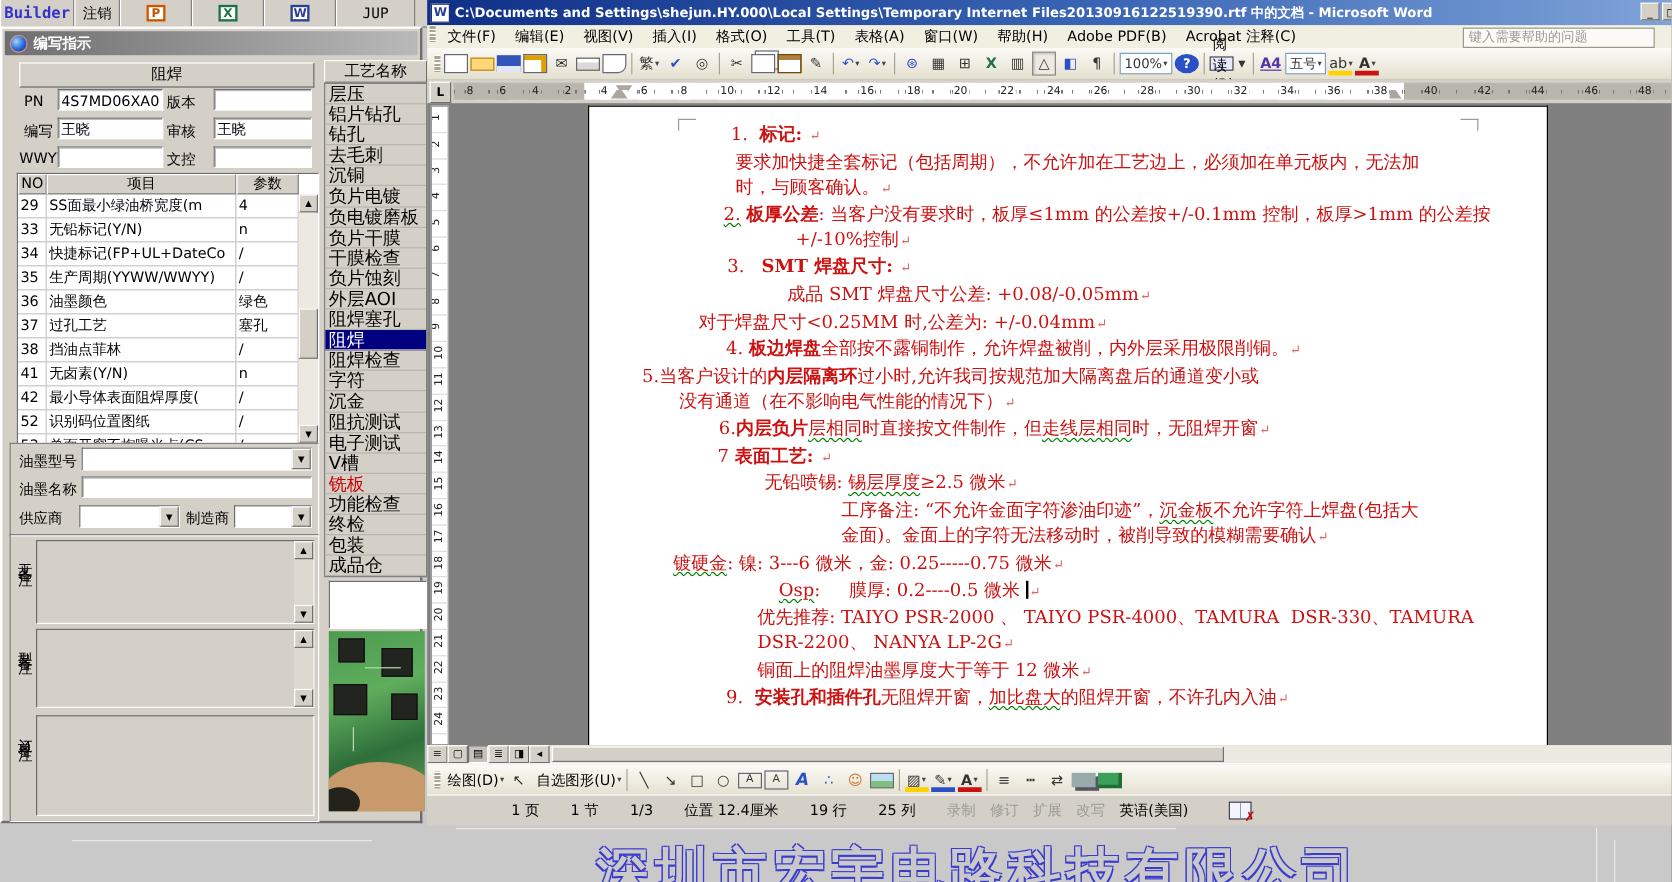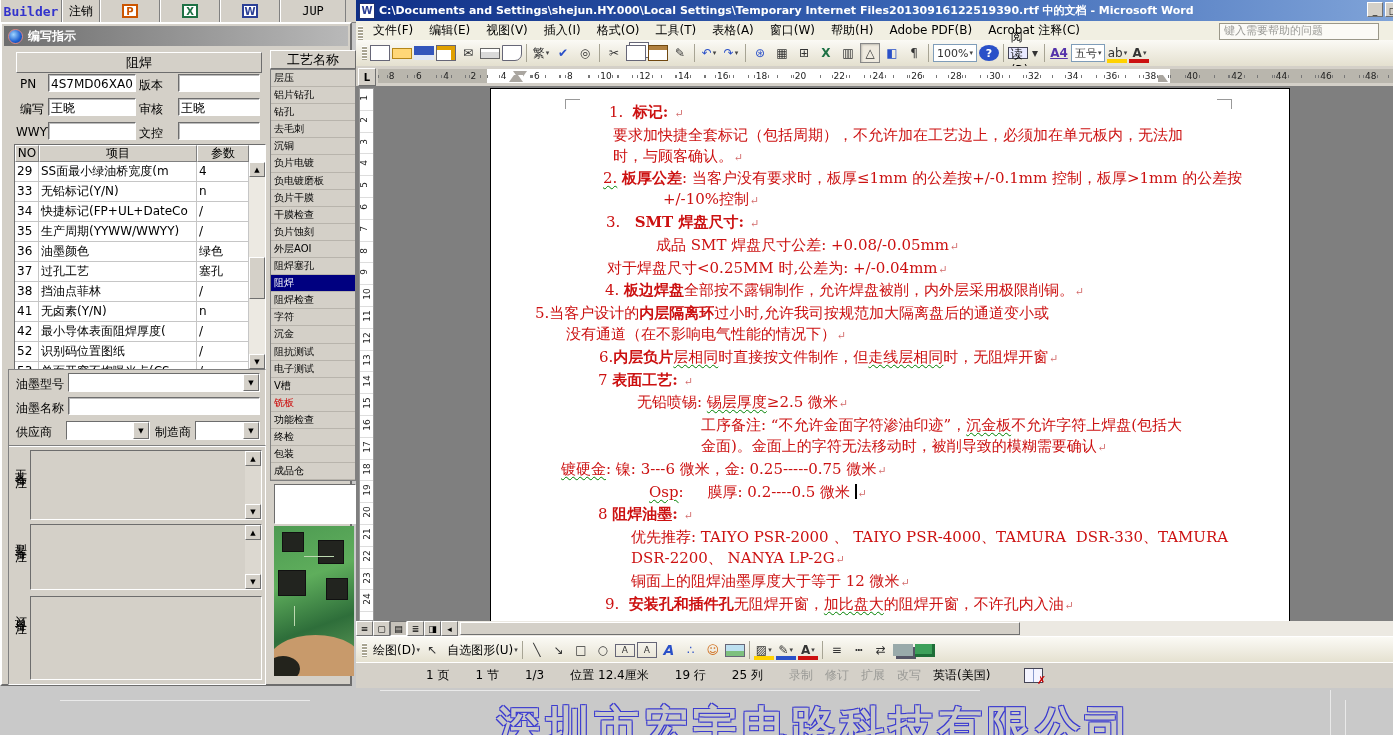--- a/index.html
+++ b/index.html
@@ -47,39 +47,39 @@
         font-size:7px;display:flex;align-items:center;justify-content:center;box-sizing:border-box}
   .sthumb{position:absolute;left:0;width:16px;background:#d4d0c8;border:1px solid;border-color:#fff #707070 #707070 #fff;box-sizing:border-box}
   
   .frame{position:absolute;border:1px solid;border-color:#808080 #fff #fff #808080}
   .vlabel{position:absolute;writing-mode:vertical-rl;text-orientation:upright;font-size:12px;letter-spacing:2px}
   .notebox{position:absolute;background:#d4d0c8;border:1px solid;border-color:#6d6d6d #fff #fff #6d6d6d;box-sizing:border-box}
   
   .phead{position:absolute;left:268px;top:26px;width:86px;height:19px;background:#d4d0c8;text-align:center;line-height:18px;
          font-size:13px;border:1px solid;border-color:#fff #6d6d6d #6d6d6d #fff;box-sizing:border-box}
   .plist{position:absolute;left:268px;top:45px;width:86px;height:412px;background:#d4d0c8;border:1px solid #808080;box-sizing:border-box;overflow:hidden}
-  .pitem{height:16.1px;line-height:16px;font-size:10px;padding-left:3px;border-bottom:1px solid #b8b4ac;white-space:nowrap;overflow:hidden}
+  .pitem{height:16.1px;line-height:16px;font-size:15px;padding-left:3px;border-bottom:1px solid #b8b4ac;white-space:nowrap;overflow:hidden}
   .pitem.sel{background:#000080;color:#fff}
   .pitem.redi{color:#cc0000}
   .previewbox{position:absolute;left:272px;top:460px;width:80px;height:38px;background:#fff;border:1px solid;border-color:#6d6d6d #fff #fff #6d6d6d}
   .pcb{position:absolute;left:272px;top:502px;width:80px;height:150px;overflow:hidden;
        background:linear-gradient(160deg,#4d9a52,#5fae5c 35%,#2e6e3a 65%,#6aa35f)}
   .chip{position:absolute;background:#22241f;border:1px solid #111}
   .tanblob{position:absolute;left:-6px;bottom:-14px;width:95px;height:55px;background:#c89a6b;border-radius:50% 50% 0 0}
   .darkblob{position:absolute;left:-8px;bottom:-6px;width:34px;height:26px;background:#23231c;border-radius:50%}
   
   .wwin{position:absolute;left:356px;top:0;width:1037px;height:688px;background:#d4d0c8}
   .wtitle{position:absolute;left:0;top:0;right:0;height:21px;background:linear-gradient(90deg,#0f2f87,#3a66b5 55%,#7fa3d8);
           color:#fff;display:flex;align-items:center;gap:4px;padding:0 3px;overflow:hidden}
   .wtitle .txt{font-size:11px;font-weight:bold;white-space:nowrap;overflow:hidden}
   .wicon{width:14px;height:14px;background:#fff;color:#2b3f96;font-weight:bold;font-size:10px;display:flex;align-items:center;justify-content:center;border:1px solid #203070;flex:none}
   .capbtns{position:absolute;right:0;top:2px;width:26px;height:16px;display:flex;gap:2px;overflow:hidden}
   .capbtn{width:16px;height:15px;background:#d4d0c8;border:1px solid;border-color:#fff #707070 #707070 #fff;
           font-size:9px;display:flex;align-items:flex-end;justify-content:center;color:#000;box-sizing:border-box;flex:none}
-  .wmenu{position:absolute;left:0;top:21px;right:0;height:19px;background:#f1efe2;border-bottom:1px solid #c5c2b0;display:flex;align-items:flex-end}
+  .wmenu{position:absolute;left:0;top:21px;right:0;height:19px;background:#f1efe2;border-bottom:1px solid #c5c2b0;display:flex;align-items:flex-start}
   .grip{width:5px;height:14px;margin:0 2px;background:repeating-linear-gradient(#fff 0 1px,#a9a592 1px 3px)}
   .mitem{padding:0 8px;font-size:12px;line-height:19px;white-space:nowrap}
   .helpbox{position:absolute;right:14px;top:2px;width:150px;height:15px;background:#fbfaf6;border:1px solid #9a9789;
            font-size:11px;color:#9a9a96;line-height:14px;padding:0 4px;overflow:hidden;white-space:nowrap}
   .wtools{position:absolute;left:0;top:40px;right:0;height:26px;background:linear-gradient(#fbfaf5,#e4e0cf);
           border-bottom:1px solid #b5b2a4;display:flex;align-items:center;padding-left:4px}
   .tbtn{height:20px;min-width:20px;display:inline-flex;align-items:center;justify-content:center;font-size:12px;margin:0 1px;
         position:relative;box-sizing:border-box;color:#333}
   .tbtn .g{line-height:1}
   .tbtn .tl{font-size:12px;margin-left:3px;color:#000}
@@ -601,32 +601,31 @@
       <span class="crop l"></span>
       <span class="crop r"></span>
       <div class="doccontent">
           <div class="dline" style="margin-left: 118px;"><span>1.  </span><span class="bb">标记: </span><span class="pm">↵</span></div>
           <div class="dline" style="margin-left: 122px;"><span>要求加快捷全套标记（包括周期），不允许加在工艺边上，必须加在单元板内，无法加</span></div>
           <div class="dline" style="margin-left: 122px;"><span>时，与顾客确认。</span><span class="pm">↵</span></div>
           <div class="dline" style="margin-left: 112px;"><span class="wv">2.</span><span> </span><span class="bb">板厚公差</span><span>: 当客户没有要求时，板厚≤1mm 的公差按+/-0.1mm 控制，板厚&gt;1mm 的公差按</span></div>
           <div class="dline" style="margin-left: 172px;"><span>+/-10%控制</span><span class="pm">↵</span></div>
           <div class="dline" style="margin-left: 115px;"><span>3.   </span><span class="bb">SMT 焊盘尺寸: </span><span class="pm">↵</span></div>
           <div class="dline" style="margin-left: 165px;"><span>成品 SMT 焊盘尺寸公差: +0.08/-0.05mm</span><span class="pm">↵</span></div>
-          <div class="dline" style="margin-left: 116px;"><span>对于焊盘尺寸&lt;0.25MM 时,公差为: +/-0.04mm</span><span class="pm">↵</span></div>
+          <div class="dline" style="margin-left: 91px;"><span>对于焊盘尺寸&lt;0.25MM 时,公差为: +/-0.04mm</span><span class="pm">↵</span></div>
           <div class="dline" style="margin-left: 114px;"><span>4. </span><span class="bb">板边焊盘</span><span>全部按不露铜制作，允许焊盘被削，内外层采用极限削铜。</span><span class="pm">↵</span></div>
           <div class="dline" style="margin-left: 44px;"><span>5.当客户设计的</span><span class="bb">内层隔离环</span><span>过小时,允许我司按规范加大隔离盘后的通道变小或</span></div>
           <div class="dline" style="margin-left: 75px;"><span>没有通道（在不影响电气性能的情况下）</span><span class="pm">↵</span></div>
           <div class="dline" style="margin-left: 108px;"><span>6.</span><span class="bb">内层负片</span><span class="wv">层相同</span><span>时直接按文件制作，但</span><span class="wv">走线层相同</span><span>时，无阻焊开窗</span><span class="pm">↵</span></div>
           <div class="dline" style="margin-left: 107px;"><span>7 </span><span class="bb">表面工艺: </span><span class="pm">↵</span></div>
           <div class="dline" style="margin-left: 146px;"><span>无铅喷锡: </span><span class="wv">锡层厚度</span><span>≥2.5 微米</span><span class="pm">↵</span></div>
           <div class="dline" style="margin-left: 210px;"><span>工序备注: “不允许金面字符渗油印迹”，</span><span class="wv">沉金板</span><span>不允许字符上焊盘(包括大</span></div>
           <div class="dline" style="margin-left: 210px;"><span>金面)。金面上的字符无法移动时，被削导致的模糊需要确认</span><span class="pm">↵</span></div>
           <div class="dline" style="margin-left: 70px;"><span class="wv">镀硬金</span><span>: 镍: 3---6 微米，金: 0.25-----0.75 微米</span><span class="pm">↵</span></div>
           <div class="dline" style="margin-left: 158px;"><span class="wv">Osp</span><span>:     膜厚: 0.2----0.5 微米 </span><span class="caret"></span><span class="pm">↵</span></div>
-          <div class="dline" style="margin-left: 107px;"><span>8 </span><span class="bb">阻焊油墨: </span><span class="pm">↵</span></div>
           <div class="dline" style="margin-left: 140px;"><span>优先推荐: TAIYO PSR-2000 、 TAIYO PSR-4000、TAMURA  DSR-330、TAMURA</span></div>
           <div class="dline" style="margin-left: 140px;"><span>DSR-2200、 NANYA LP-2G</span><span class="pm">↵</span></div>
           <div class="dline" style="margin-left: 140px;"><span>铜面上的阻焊油墨厚度大于等于 12 微米</span><span class="pm">↵</span></div>
           <div class="dline" style="margin-left: 114px;"><span>9.  </span><span class="bb">安装孔和插件孔</span><span>无阻焊开窗，</span><span class="wv">加比盘大</span><span>的阻焊开窗，不许孔内入油</span><span class="pm">↵</span></div>
         </div>
     </div>
   </div>
 
   <div class="hscroll">
     <span style="display:flex">

